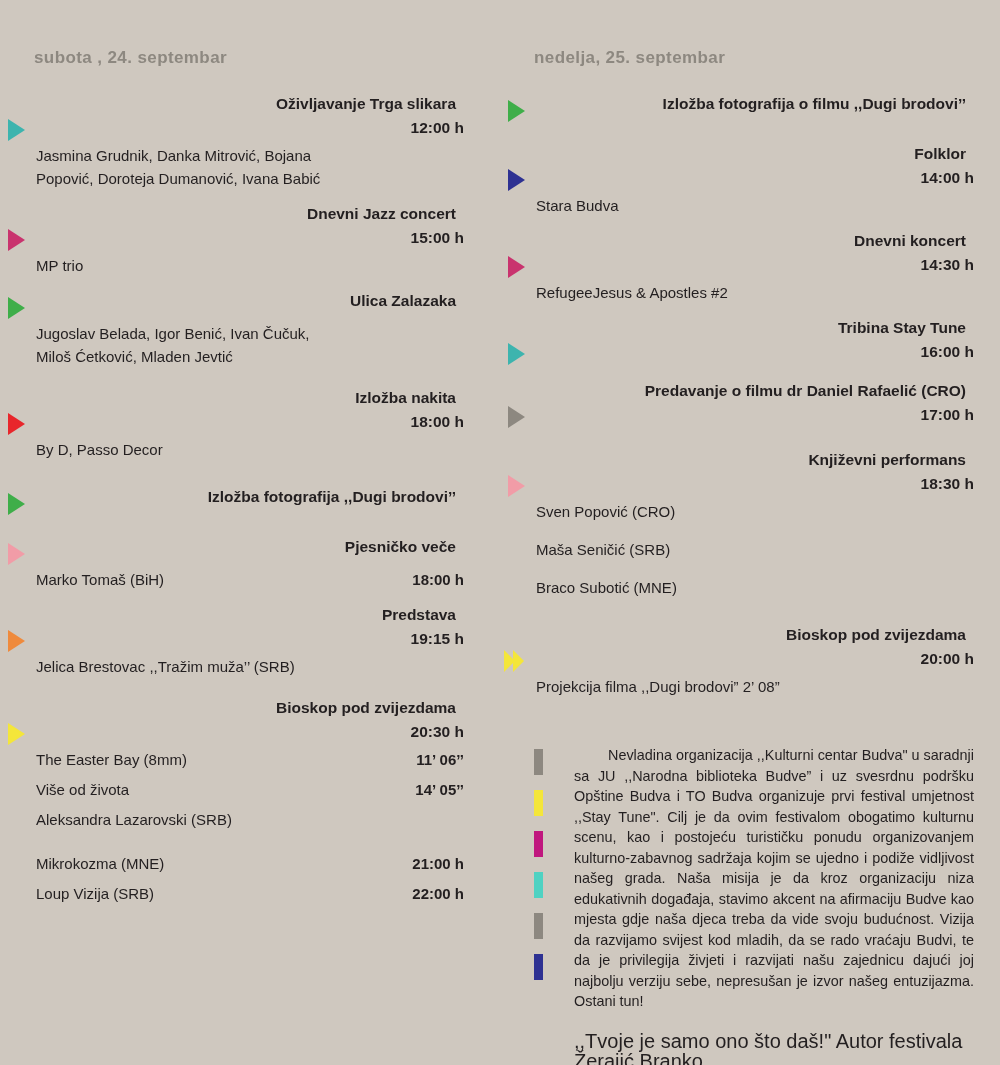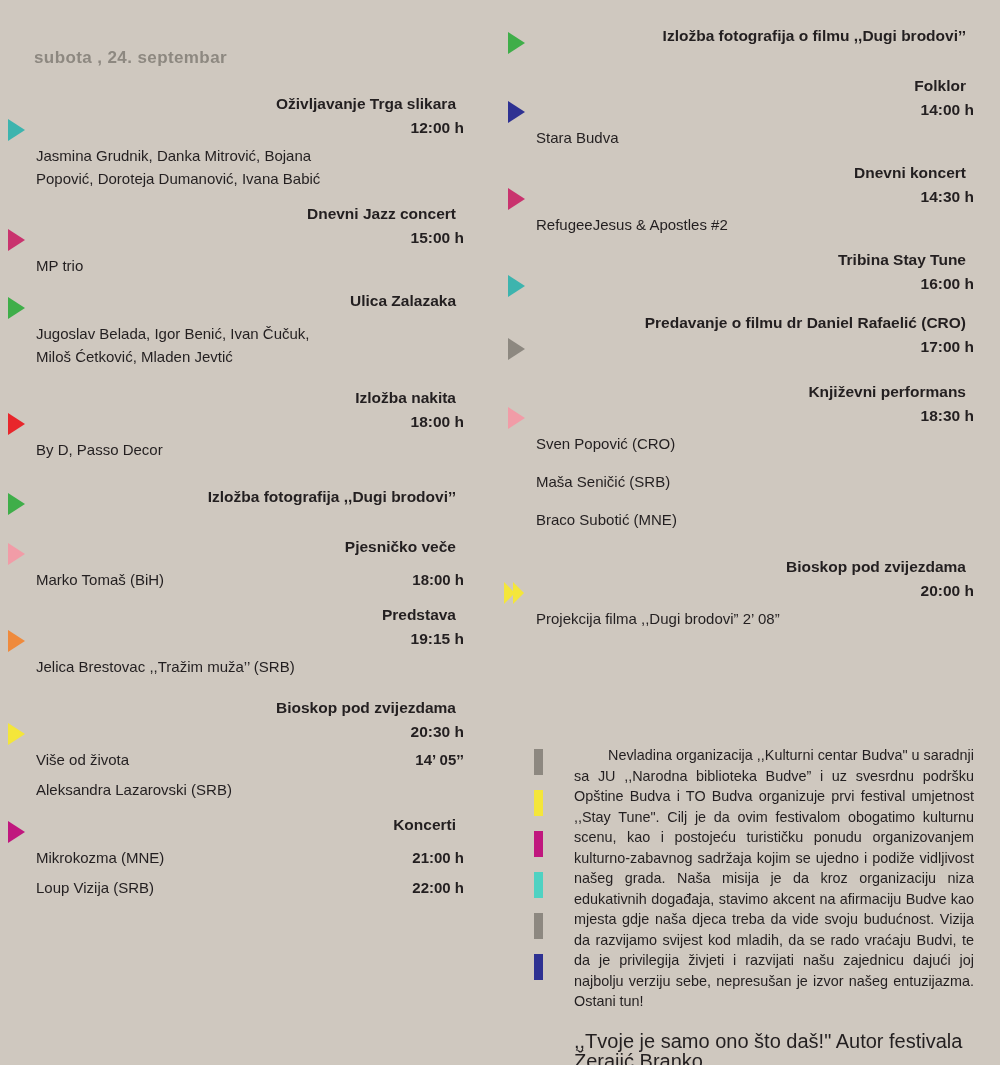--- a/index.html
+++ b/index.html
@@ -245,51 +245,50 @@
       <div class="sp-20"></div>
 
       <div class="event">
         <div class="ev-head">
           <span class="marker" style="border-left-color:#f4e63a"></span>
           <span class="ev-title">Bioskop pod zvijezdama</span>
           <span class="ev-rule" style="border-bottom-color:#f4e63a"></span>
           <span class="ev-time">20:30 h</span>
         </div>
         <div class="ev-sub">
+            <span class="sub-text">The Easter Bay (8mm)</span>
+            <span class="sub-time">11’ 06’’</span>
+          </div>
+        <div class="ev-sub">
             <span class="sub-text">Više od života</span>
             <span class="sub-time">14’ 05’’</span>
           </div>
         <div class="ev-sub">
             <span class="sub-text">Aleksandra Lazarovski (SRB)</span>
             <span class="sub-time"></span>
           </div>
       </div>
       <div class="sp-14"></div>
 
       <div class="event">
-        <div class="ev-head">
-          <span class="marker" style="border-left-color:#c0177e"></span>
-          <span class="ev-title">Koncerti</span>
-          <span class="ev-rule" style="border-bottom-color:#c0177e"></span>
-          <span class="ev-time"></span>
-        </div>
         <div class="ev-sub">
             <span class="sub-text">Mikrokozma   (MNE)</span>
             <span class="sub-time">21:00 h</span>
           </div>
         <div class="ev-sub">
             <span class="sub-text">Loup Vizija  (SRB)</span>
             <span class="sub-time">22:00 h</span>
           </div>
       </div>
 
     </div>
   </div>
 
   <div class="col col-right">
+    <div class="day-head">nedelja, 25. septembar</div>
 
     <div class="events">
 
       <div class="event">
         <div class="ev-head">
           <span class="marker" style="border-left-color:#3fae49"></span>
           <span class="ev-title">Izložba  fotografija o filmu ,,Dugi brodovi’’</span>
           <span class="ev-rule" style="border-bottom-color:#3fae49"></span>
           <span class="ev-time"></span>
         </div>

